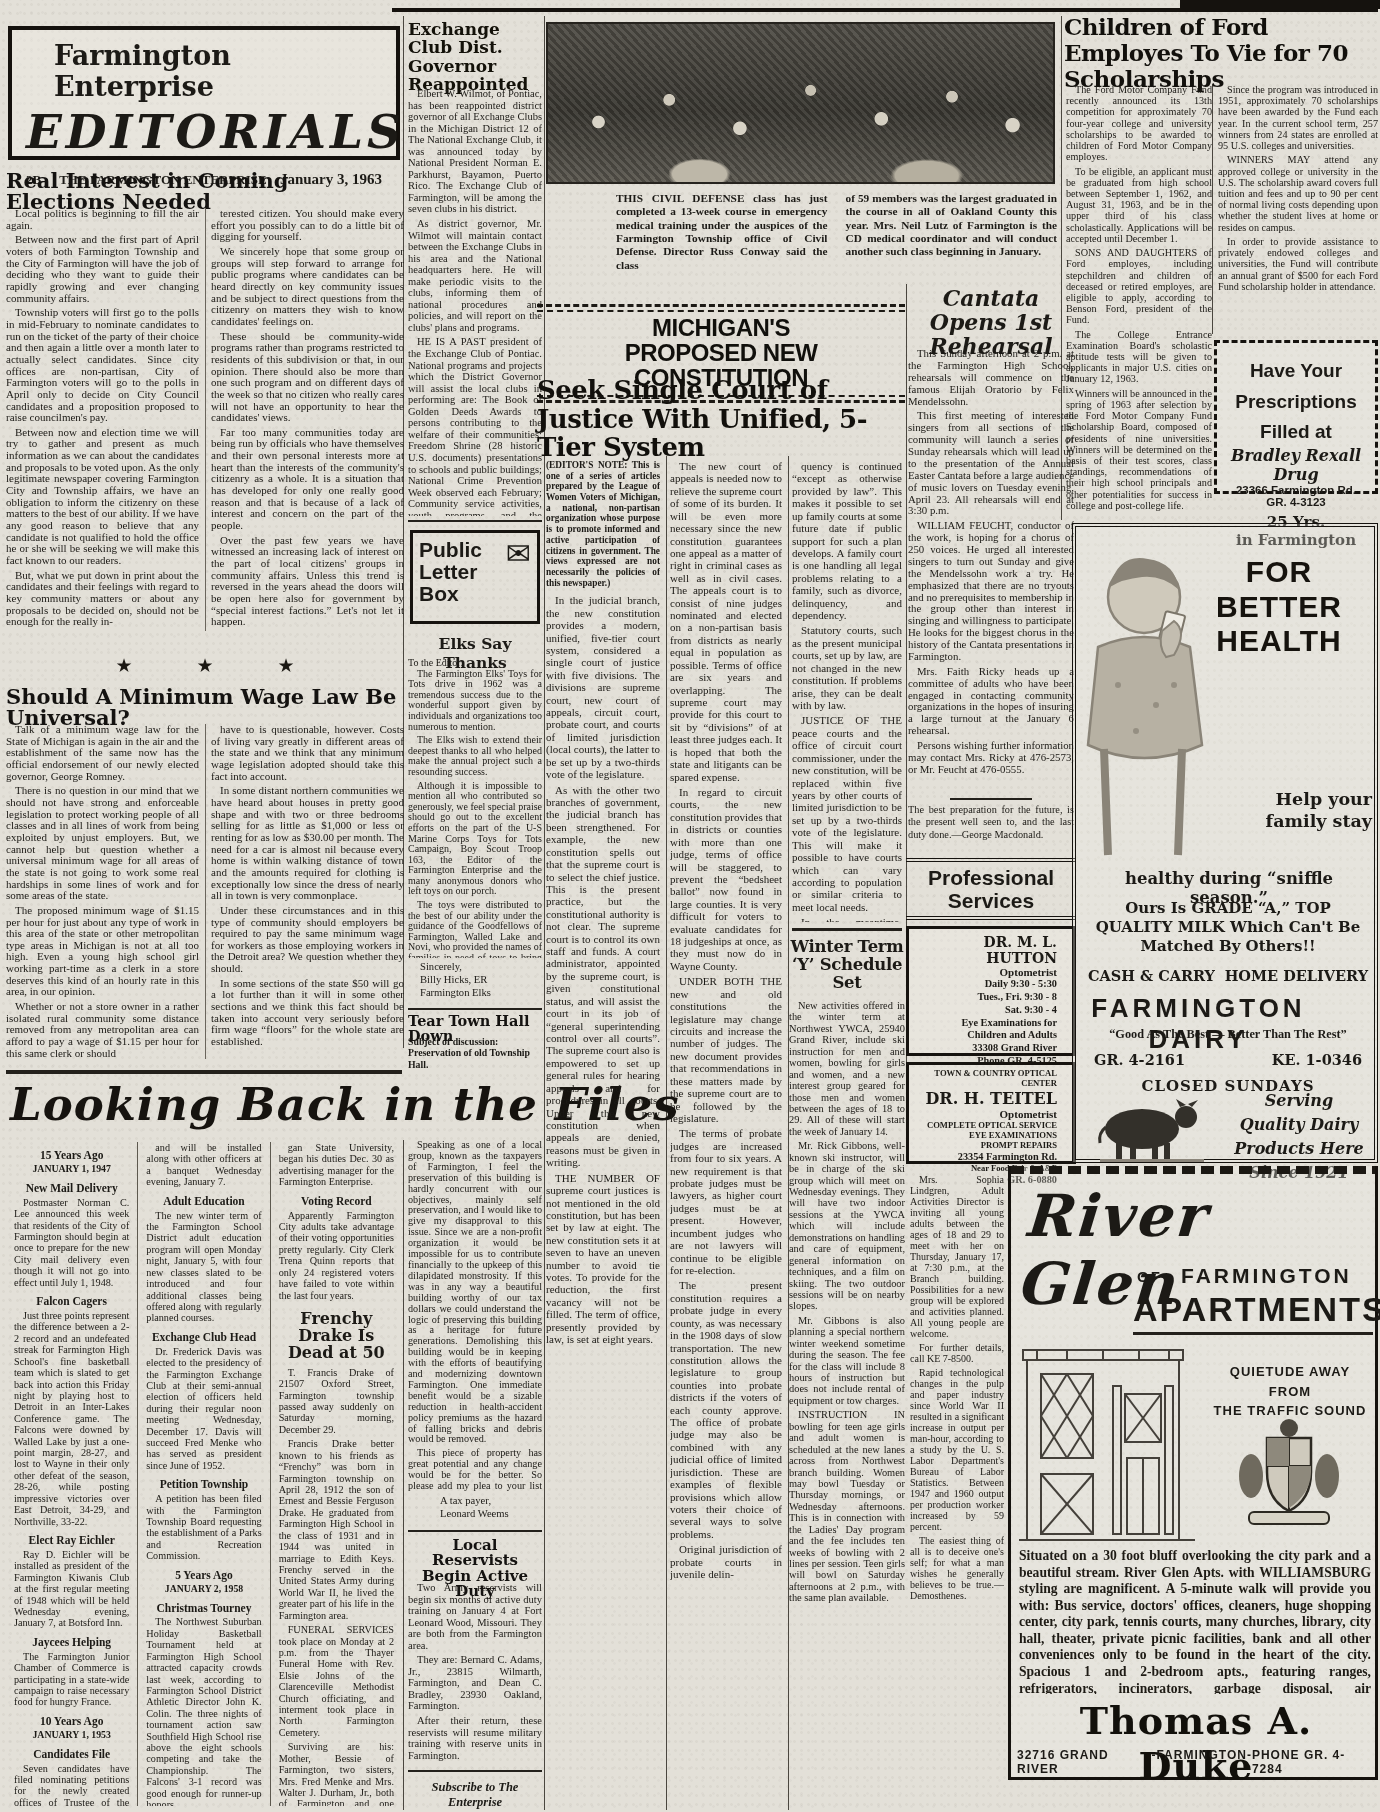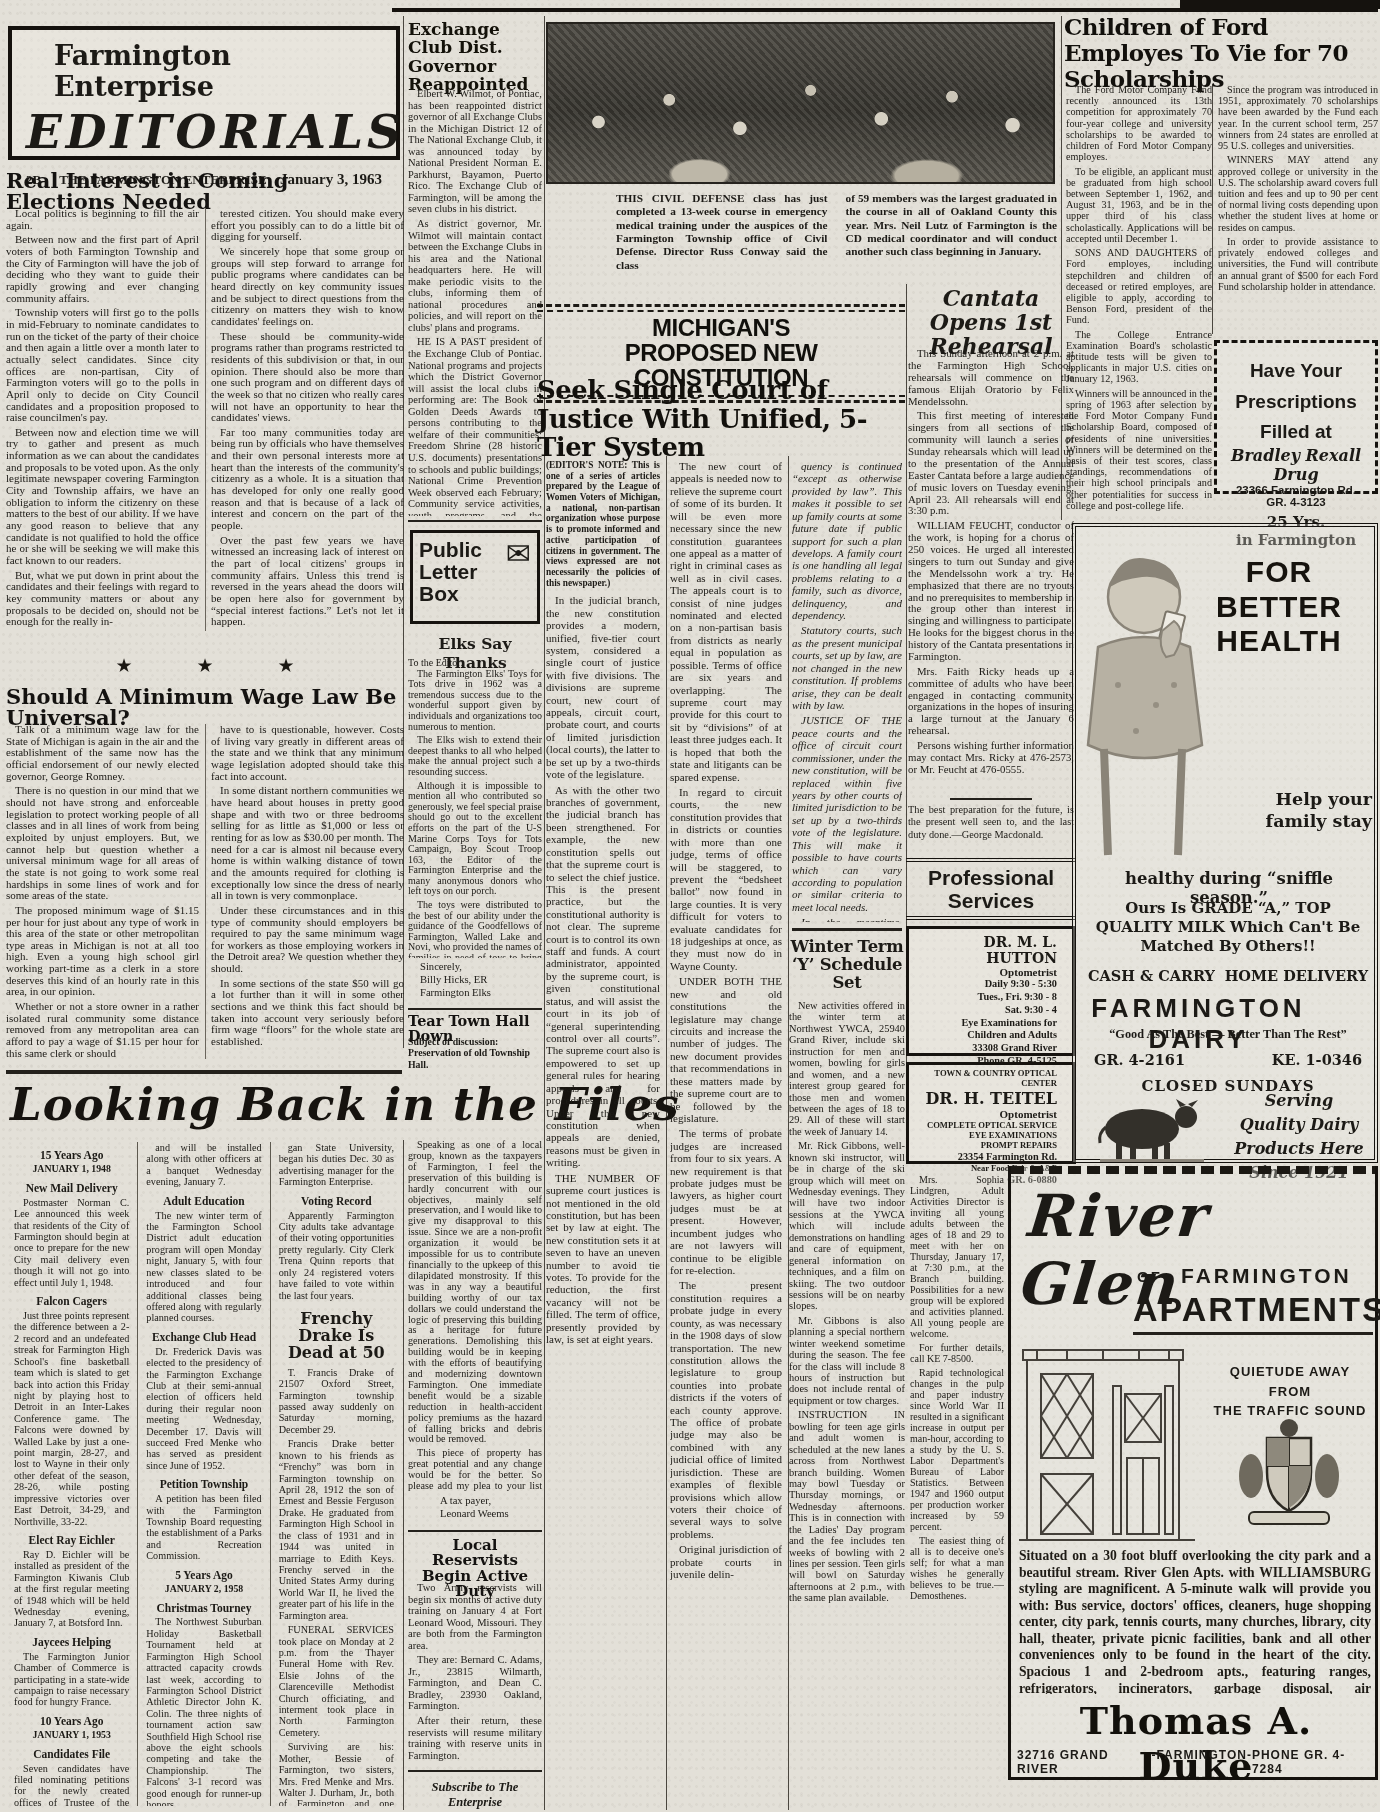--- a/index.html
+++ b/index.html
@@ -190,21 +190,21 @@
           <p class="para">In some sections of the state $50 will go a lot further than it will in some other sections and we think this fact should be taken into account very seriously before firm wage “floors” for the whole state are established.</p>
         </div>
     </div>
   </div>
 
   <div class="abs rule" style="left:6px;top:1070px;width:396px;height:4px;"></div>
   <div class="abs lb-banner" style="left:10px;top:1078px;width:560px;">Looking Back in the Files</div>
   <div class="abs clip lb-cols" style="left:6px;top:1142px;width:396px;height:664px;">
     <div class="lb-col">
         <h4 class="lb-head">15 Years Ago</h4>
-        <div class="lb-date">JANUARY 1, 1948</div>
+        <div class="lb-date">JANUARY 1, 1947</div>
         <h4 class="lb-head">New Mail Delivery</h4>
         <p class="para">Postmaster Norman C. Lee announced this week that residents of the City of Farmington should begin at once to prepare for the new City mail delivery even though it will not go into effect until July 1, 1948.</p>
         <h4 class="lb-head">Falcon Cagers</h4>
         <p class="para">Just three points represent the difference between a 2-2 record and an undefeated streak for Farmington High School's fine basketball team which is slated to get back into action this Friday night by playing host to Detroit in an Inter-Lakes Conference game. The Falcons were downed by Walled Lake by just a one-point margin, 28-27, and lost to Wayne in their only other defeat of the season, 28-26, while posting impressive victories over East Detroit, 34-29, and Northville, 33-22.</p>
         <h4 class="lb-head">Elect Ray Eichler</h4>
         <p class="para">Ray D. Eichler will be installed as president of the Farmington Kiwanis Club at the first regular meeting of 1948 which will be held Wednesday evening, January 7, at Botsford Inn.</p>
         <h4 class="lb-head">Jaycees Helping</h4>
         <p class="para">The Farmington Junior Chamber of Commerce is participating in a state-wide campaign to raise necessary food for hungry France.</p>
         <h4 class="lb-head">10 Years Ago</h4>
         <div class="lb-date">JANUARY 1, 1953</div>
@@ -311,21 +311,21 @@
       </div>
   </div>
   <div class="abs clip ccol" style="left:670px;top:460px;width:112px;height:1350px;">
       <p class="para">The new court of appeals is needed now to relieve the supreme court of some of its burden. It will be even more necessary since the new constitution guarantees one appeal as a matter of right in criminal cases as well as in civil cases. The appeals court is to consist of nine judges nominated and elected on a non-partisan basis from districts as nearly equal in population as possible. Terms of office are six years and overlapping. The supreme court may provide for this court to sit by “divisions” of at least three judges each. It is hoped that both the state and litigants can be spared expense.</p>
       <p class="para">In regard to circuit courts, the new constitution provides that in districts or counties with more than one judge, terms of office will be staggered, to prevent the “bedsheet ballot” now found in large counties. It is very difficult for voters to evaluate candidates for 18 judgeships at once, as they must now do in Wayne County.</p>
       <p class="para">UNDER BOTH THE new and old constitutions the legislature may change circuits and increase the number of judges. The new document provides that recommendations in these matters made by the supreme court are to be followed by the legislature.</p>
       <p class="para">The terms of probate judges are increased from four to six years. A new requirement is that probate judges must be lawyers, as higher court judges must be at present. However, incumbent judges who are not lawyers will continue to be eligible for re-election.</p>
       <p class="para">The present constitution requires a probate judge in every county, as was necessary in the 1908 days of slow transportation. The new constitution allows the legislature to group counties into probate districts if the voters of each county approve. The office of probate judge may also be combined with any judicial office of limited jurisdiction. These are examples of flexible provisions which allow voters their choice of several ways to solve problems.</p>
       <p class="para">Original jurisdiction of probate courts in juvenile delin-</p>
     </div>
-  <div class="abs clip ccol" style="left:792px;top:460px;width:110px;height:462px;font-style:italic;">
+  <div class="abs clip ccol" style="left:792px;top:460px;width:110px;height:462px;">
       <p class="para">quency is continued “except as otherwise provided by law”. This makes it possible to set up family courts at some future date if public support for such a plan develops. A family court is one handling all legal problems relating to a family, such as divorce, delinquency, and dependency.</p>
       <p class="para">Statutory courts, such as the present municipal courts, set up by law, are not changed in the new constitution. If problems arise, they can be dealt with by law.</p>
       <p class="para">JUSTICE OF THE peace courts and the office of circuit court commissioner, under the new constitution, will be replaced within five years by other courts of limited jurisdiction to be set up by a two-thirds vote of the legislature. This will make it possible to have courts which can vary according to population or similar criteria to meet local needs.</p>
       <p class="para">In the meantime, effective upon adoption of the new constitution, justices of the peace, as well as all other judges, must be paid salaries. The widely criticized fee system, under which the amount justices of the peace get depends upon the number of cases they handle, is abolished.</p>
     </div>
   <div class="abs rule" style="left:792px;top:928px;width:110px;height:3px;"></div>
 
   <div class="abs winter-head" style="left:786px;top:938px;width:122px;">Winter Term ‘Y’ Schedule Set</div>
   <div class="abs clip body-text" style="left:789px;top:1000px;width:116px;height:808px;font-size:10.4px;">
       <p class="para">New activities offered in the winter term at Northwest YWCA, 25940 Grand River, include ski instruction for men and women, bowling for girls and women, and a new interest group geared for those men and women between the ages of 18 to 29. All of these will start the week of January 14.</p>

